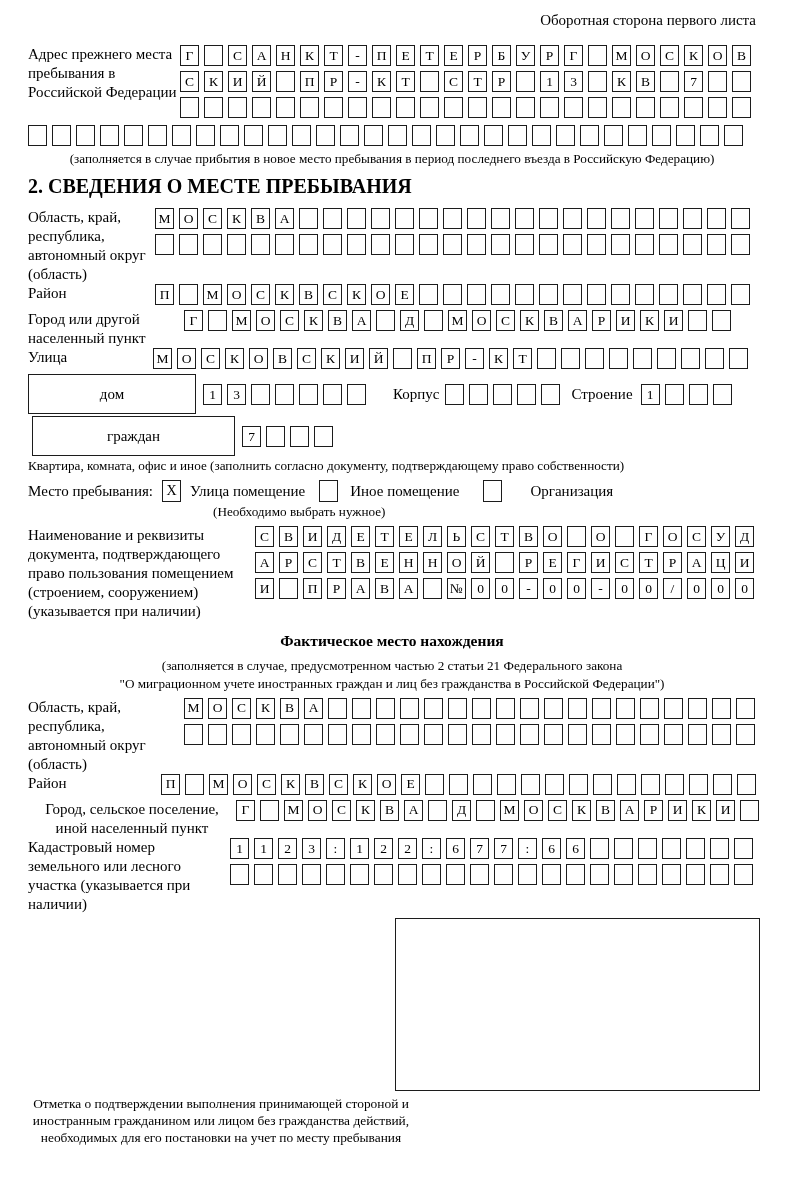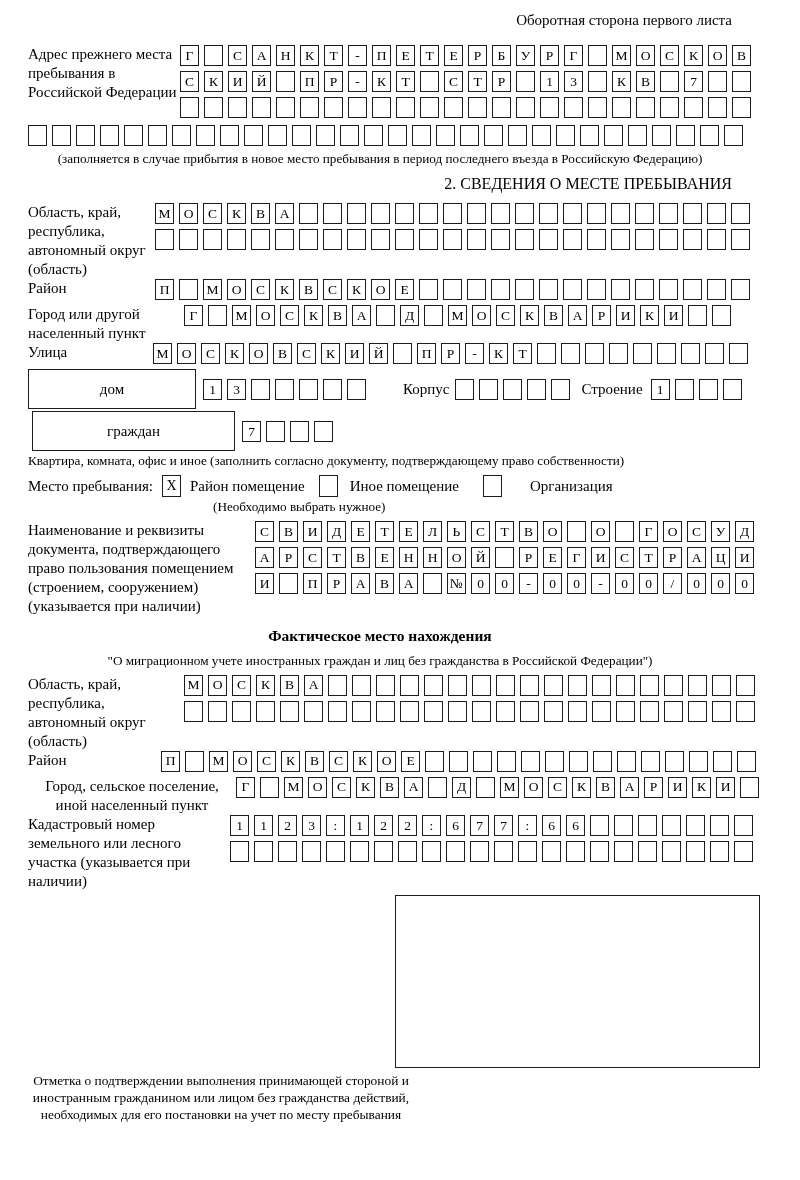--- a/index.html
+++ b/index.html
@@ -1,34 +1,34 @@
 <!DOCTYPE html>
 <html><head>
 <meta charset="utf-8">
 <style>
   * { box-sizing: border-box; }
   html,body { margin:0; padding:0; background:#fff; color:#000;
     font-family:"Liberation Serif","DejaVu Serif",serif; }
-  .page { width:800px; height:1180px; padding:12px 68px 0 28px; overflow:hidden; position:relative; }
+  .page { width:800px; height:1180px; padding:12px 44px 0 28px; overflow:hidden; position:relative; }
 
   .header-note { text-align:right; font-size:15px; margin-bottom:16px; }
 
   .flexrow { display:flex; align-items:flex-start; }
   .label { font-size:15px; line-height:1.27; flex:0 0 auto; }
 
   .boxcol { display:flex; flex-direction:column; }
   .boxrow { display:flex; flex-wrap:nowrap; margin-bottom:5px; }
   .box { flex:0 0 auto; width:19px; height:21px; border:1.6px solid #1c1c1c;
     margin-right:5px; display:inline-flex; align-items:center; justify-content:center;
     font-size:13.5px; line-height:1; }
 
   .caption { font-size:13.2px; margin:2px 0 6px 0; }
   .caption.center { text-align:center; }
 
-  .sec-title { text-align:right; font-weight:normal; font-size:16px; margin:8px 0 10px 0; }
+  .sec-title { text-align:left; font-weight:bold; font-size:20px; margin:8px 0 10px 0; }
   .sub-title { text-align:center; font-weight:bold; font-size:15.5px; margin:10px 0 8px 0; }
 
   .wide-box { border:1.6px solid #1c1c1c; height:40px; display:flex; align-items:center;
     justify-content:center; font-size:15px; flex:0 0 auto; }
 
   .inline-label { font-size:15px; flex:0 0 auto; }
   .house-row, .apt-row, .mesto-row { display:flex; align-items:center; margin-bottom:2px; }
 
   .chkbox { width:19px; height:22px; border:1.6px solid #1c1c1c; display:inline-flex;
     align-items:center; justify-content:center; font-size:14px; flex:0 0 auto; }
@@ -319,21 +319,21 @@
     <div class="wide-box" style="width:168px;">дом</div>
     <div class="boxrow mb0" style="margin-left:7px;">
         <span class="box">1</span>
         <span class="box">3</span>
         <span class="box"></span>
         <span class="box"></span>
         <span class="box"></span>
         <span class="box"></span>
         <span class="box"></span>
       </div>
-    <div class="inline-label" style="margin-left:32px;margin-right:6px;">Корпус</div>
+    <div class="inline-label" style="margin-left:22px;margin-right:6px;">Корпус</div>
     <div class="boxrow mb0">
         <span class="box"></span>
         <span class="box"></span>
         <span class="box"></span>
         <span class="box"></span>
         <span class="box"></span>
       </div>
     <div class="inline-label" style="margin-left:6px;margin-right:8px;">Строение</div>
     <div class="boxrow mb0">
         <span class="box">1</span>
@@ -350,21 +350,21 @@
         <span class="box"></span>
         <span class="box"></span>
         <span class="box"></span>
       </div>
   </div>
   <div class="caption">Квартира, комната, офис и иное (заполнить согласно документу, подтверждающему право собственности)</div>
 
   <div class="mesto-row">
     <div class="inline-label">Место пребывания:</div>
     <div class="chkbox" style="margin-left:9px;">X</div>
-    <div class="inline-label" style="margin-left:9px;">Район помещение</div>
+    <div class="inline-label" style="margin-left:9px;">Улица помещение</div>
     <div class="chkbox" style="margin-left:14px;"></div>
     <div class="inline-label" style="margin-left:12px;">Иное помещение</div>
     <div class="chkbox" style="margin-left:24px;"></div>
     <div class="inline-label" style="margin-left:28px;">Организация</div>
   </div>
   <div class="caption" style="margin-left:185px;margin-top:1px;">(Необходимо выбрать нужное)</div>
 
   <div class="flexrow" style="margin-top:4px;">
     <div class="label" style="width:227px;">Наименование и реквизиты документа, подтверждающего право пользования помещением (строением, сооружением) (указывается при наличии)</div>
     <div class="boxcol">
@@ -434,20 +434,21 @@
           <span class="box">0</span>
           <span class="box">/</span>
           <span class="box">0</span>
           <span class="box">0</span>
           <span class="box">0</span>
         </div>
     </div>
   </div>
 
   <div class="sub-title">Фактическое место нахождения</div>
+  <div class="caption center" style="margin-bottom:1px;">(заполняется в случае, предусмотренном частью 2 статьи 21 Федерального закона</div>
   <div class="caption center">"О миграционном учете иностранных граждан и лиц без гражданства в Российской Федерации")</div>
 
   <div class="flexrow">
     <div class="label" style="width:156px;">Область, край, республика, автономный округ (область)</div>
     <div class="boxcol">
       <div class="boxrow">
           <span class="box">М</span>
           <span class="box">О</span>
           <span class="box">С</span>
           <span class="box">К</span>

